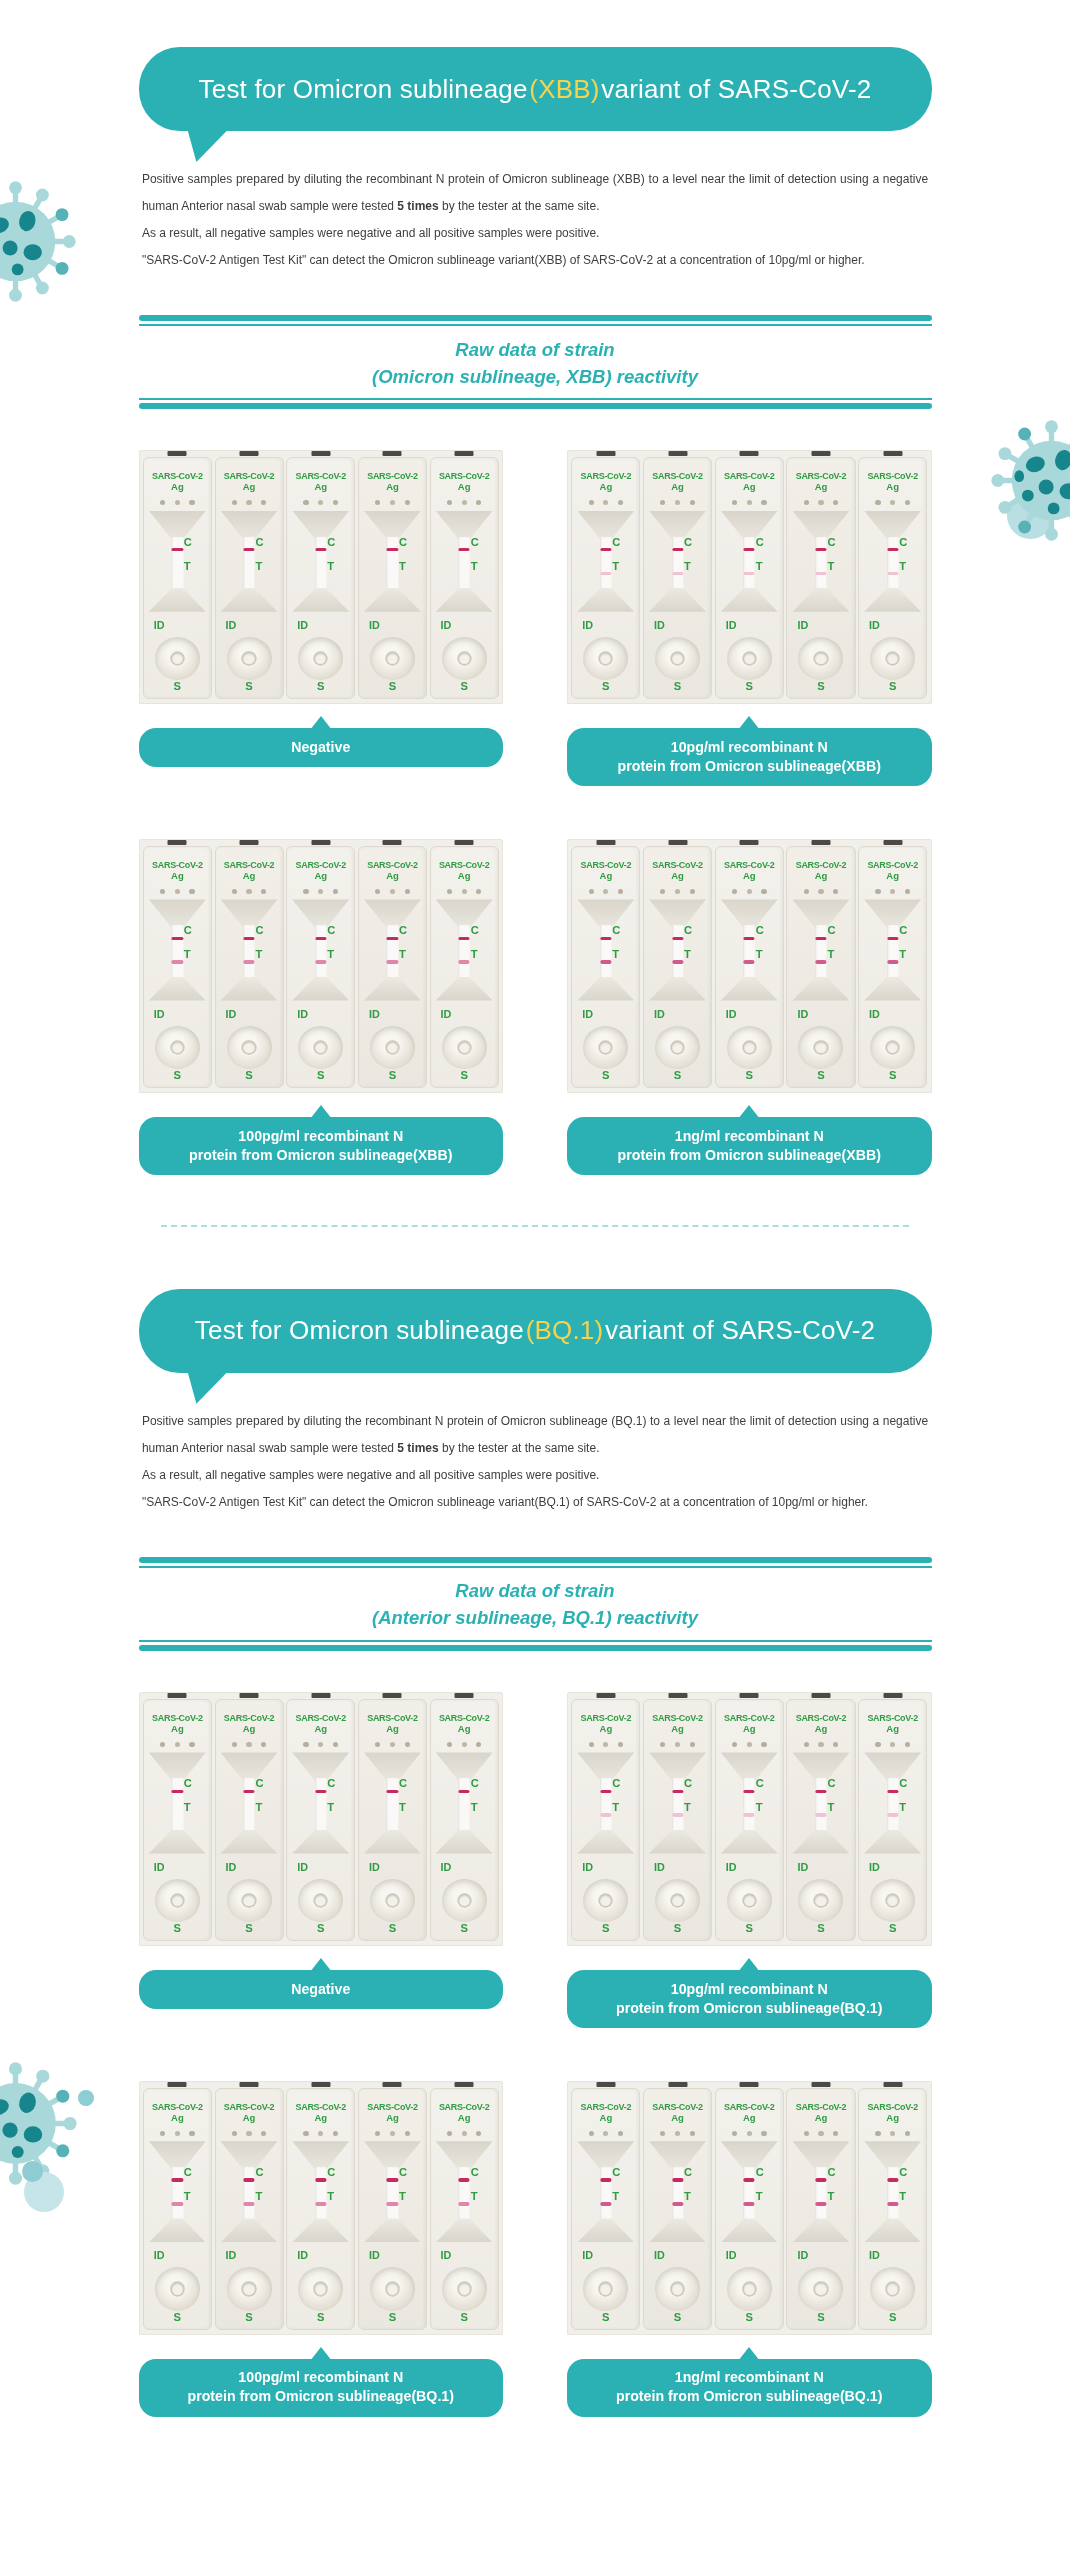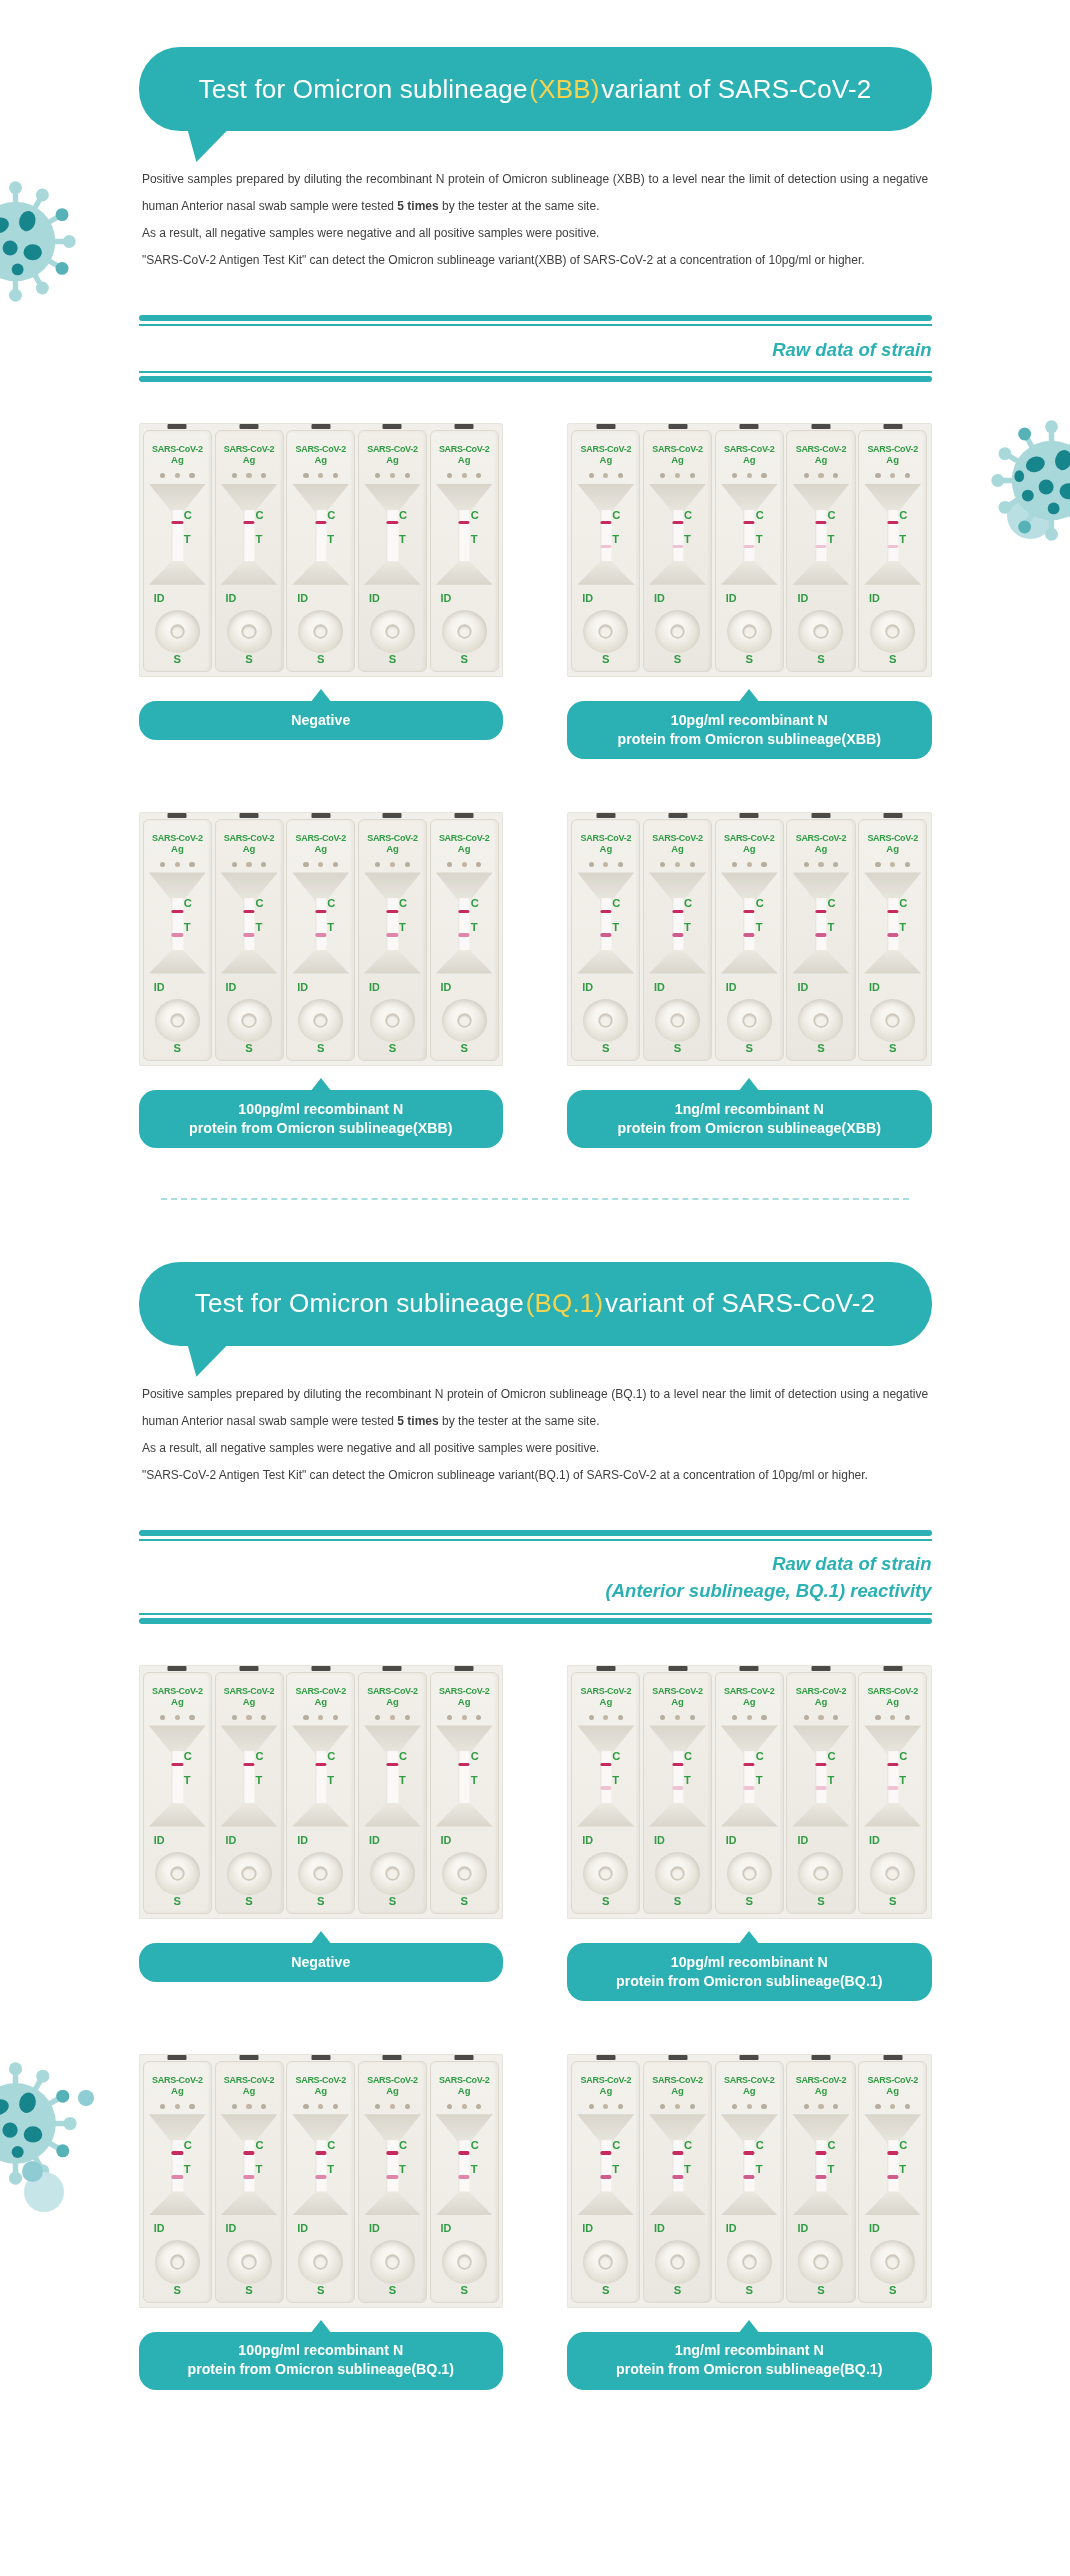--- a/index.html
+++ b/index.html
@@ -36,21 +36,21 @@
   .para p{margin:0;}
   .para b{font-weight:bold;}
 
   
   .rawhead{margin-top:41px;color:var(--teal);text-align:center;}
   .rule-thick{height:6px;background:var(--teal);border-radius:3px;}
   .rule-thin{height:1.7px;background:var(--teal);}
   .rawhead .rule-thin.top{margin-top:3.4px;}
   .rawhead .rule-thin.bot{margin-top:0;}
   .rawhead .rule-thick.bot{margin-top:3.4px;}
-  .rawhead .txt{font-size:18.5px;font-weight:bold;font-style:italic;line-height:27px;padding:9.5px 0 8.6px;text-align:right;}
+  .rawhead .txt{font-size:18.5px;font-weight:bold;font-style:italic;line-height:27px;padding:9.5px 0 8.6px;}
 
   
   .grid{display:grid;grid-template-columns:1fr 1fr;column-gap:64px;row-gap:53px;margin-top:41px;}
   .cell{display:flex;flex-direction:column;}
   .photo{
     height:254px;background:#f1efe9;border-radius:2.6px;padding:7px 4.3px 5.2px;
     display:flex;gap:2.6px;box-shadow:0 0 0 0.9px #e7e4dc inset;
   }
   .cassette{
     position:relative;flex:1;border:0.9px solid #ddd9cf;border-radius:6px;
@@ -194,20 +194,21 @@
       <p><span>Positive samples prepared by diluting the recombinant N protein of Omicron sublineage (XBB) to a level near the limit of detection using a negative human Anterior nasal swab sample were tested </span><b>5 times</b><span> by the tester at the same site.</span></p>
       <p>As a result, all negative samples were negative and all positive samples were positive.</p>
       <p>"SARS-CoV-2 Antigen Test Kit" can detect the Omicron sublineage variant(XBB) of SARS-CoV-2 at a concentration of 10pg/ml or higher.</p>
     </div>
 
     <div class="rawhead">
       <div class="rule-thick"></div>
       <div class="rule-thin top"></div>
       <div class="txt">
         <div>Raw data of strain</div>
+        <div>(Omicron sublineage, XBB) reactivity</div>
       </div>
       <div class="rule-thin bot"></div>
       <div class="rule-thick bot"></div>
     </div>
 
     <div class="grid">
       <div class="cell">
         <div class="photo">
             <div class="cassette">
               <div class="cas-title">SARS-CoV-2</div>

